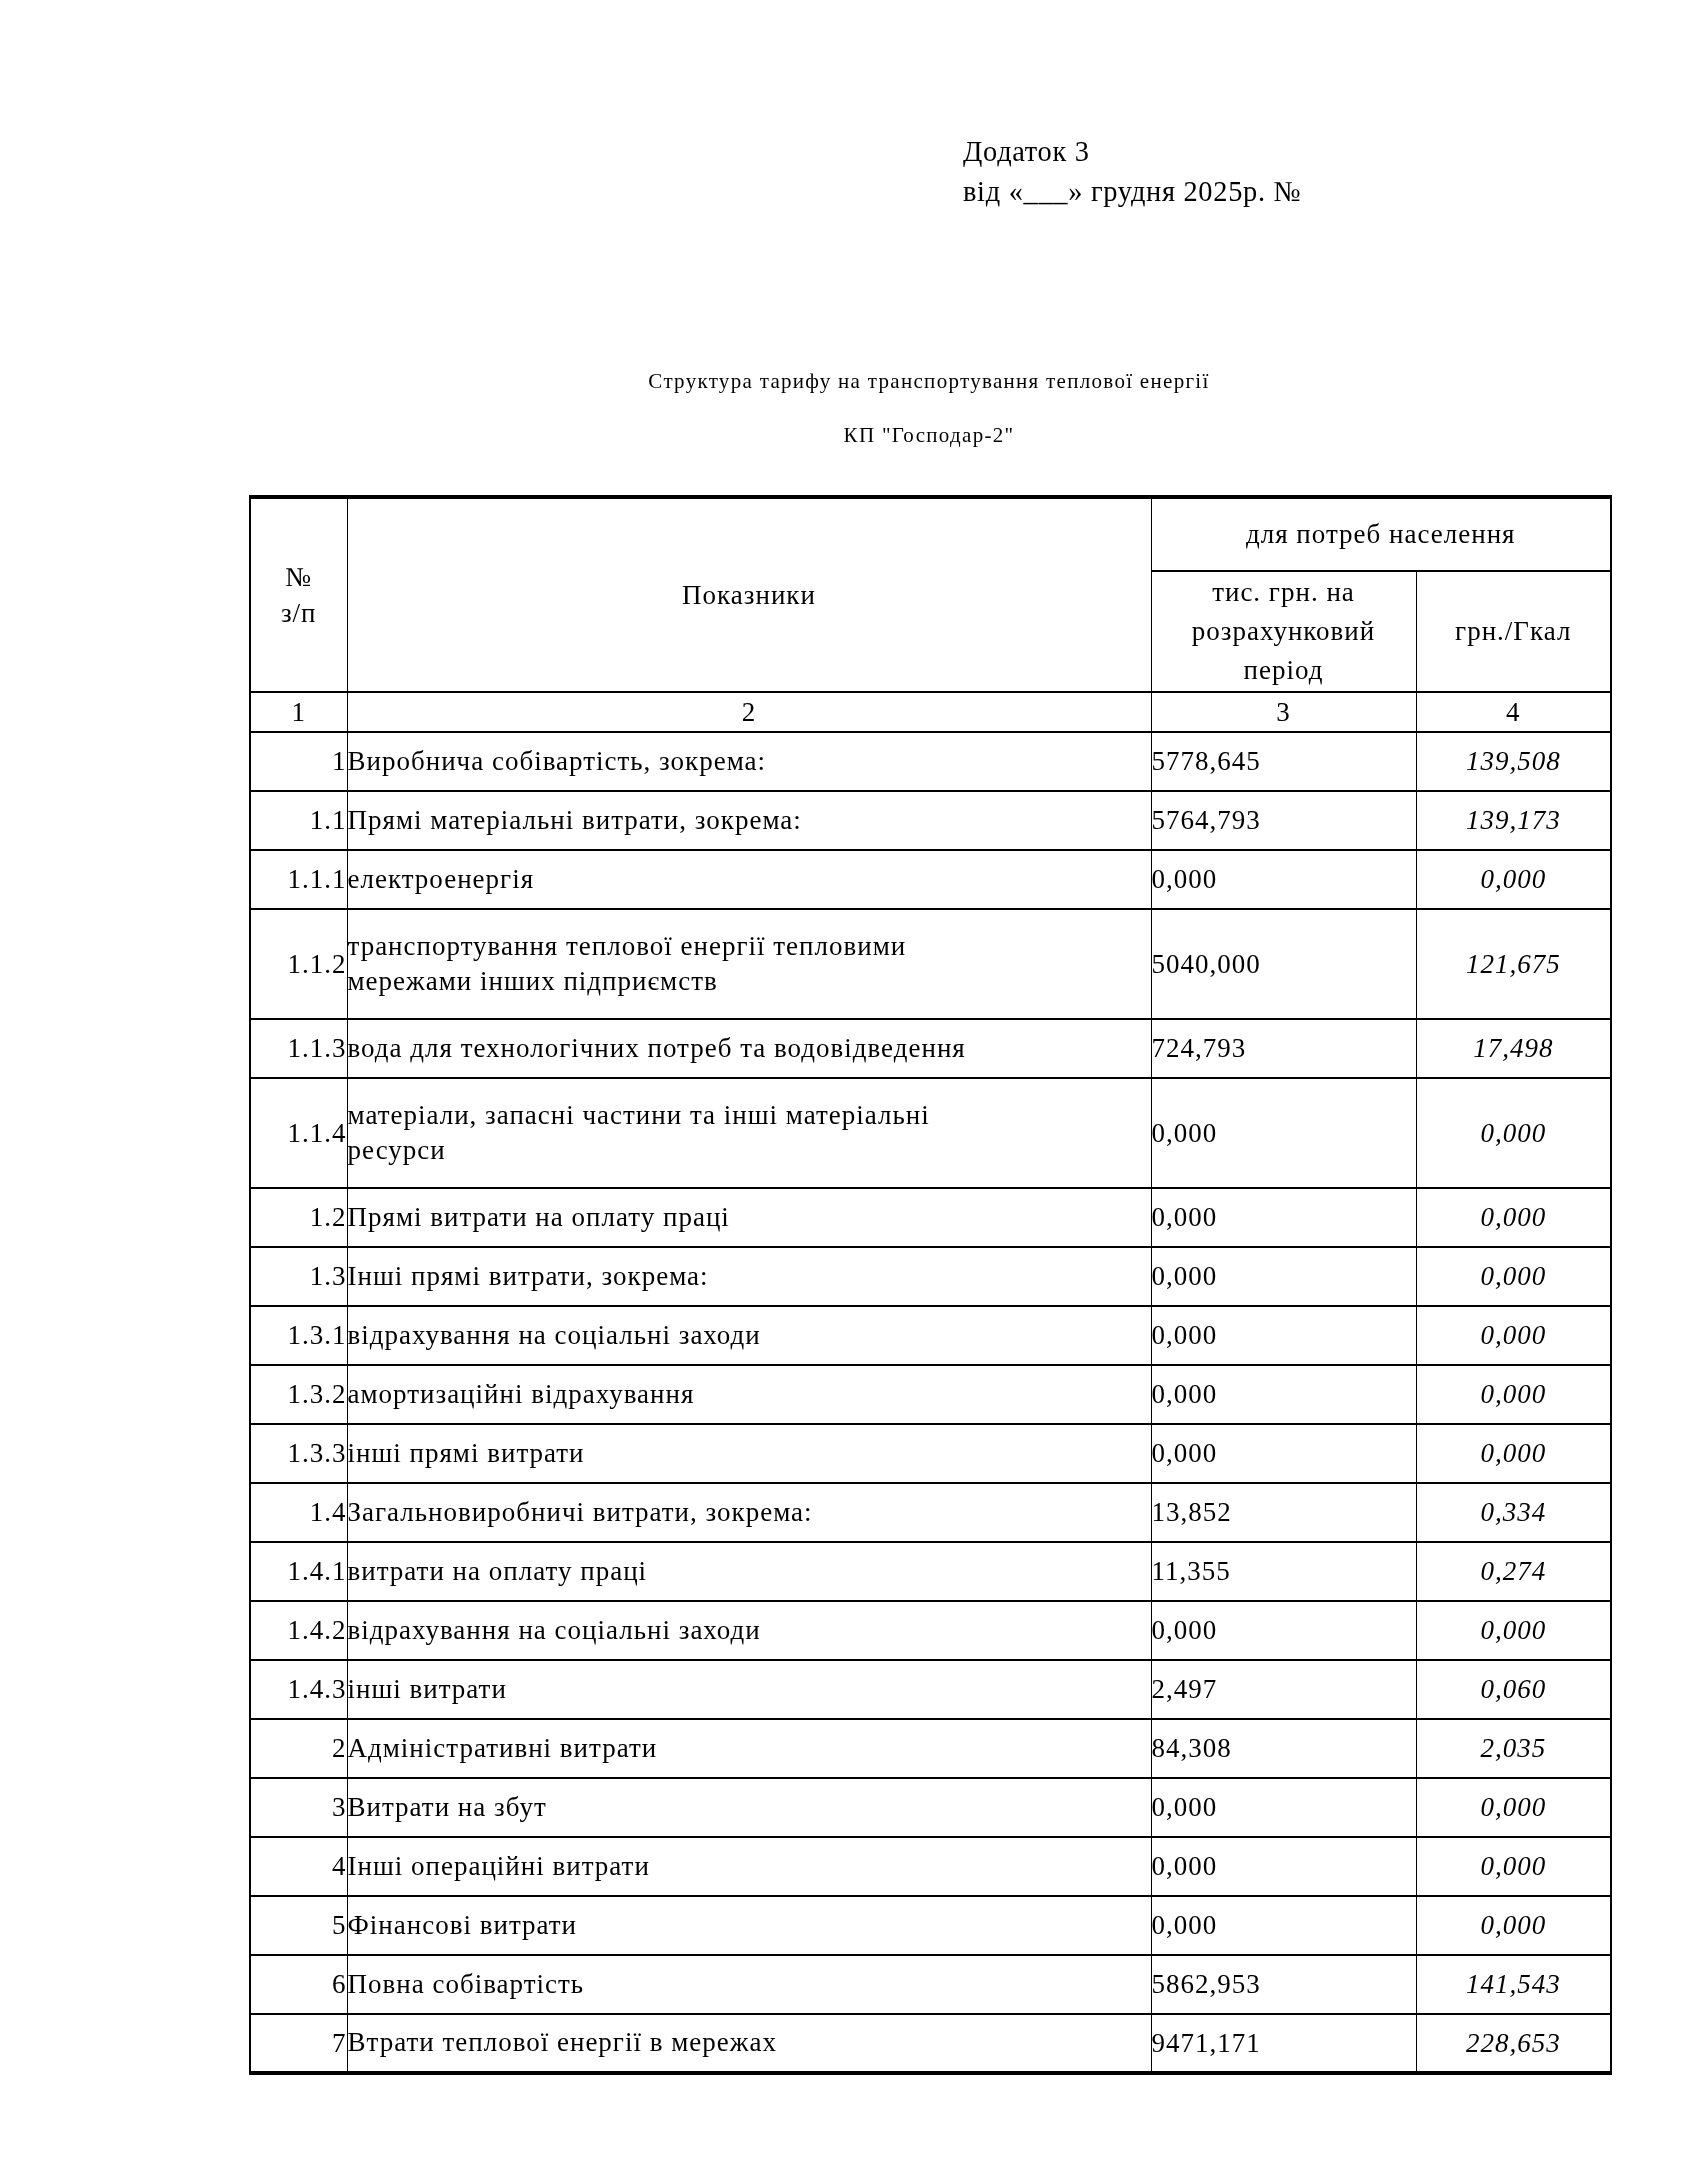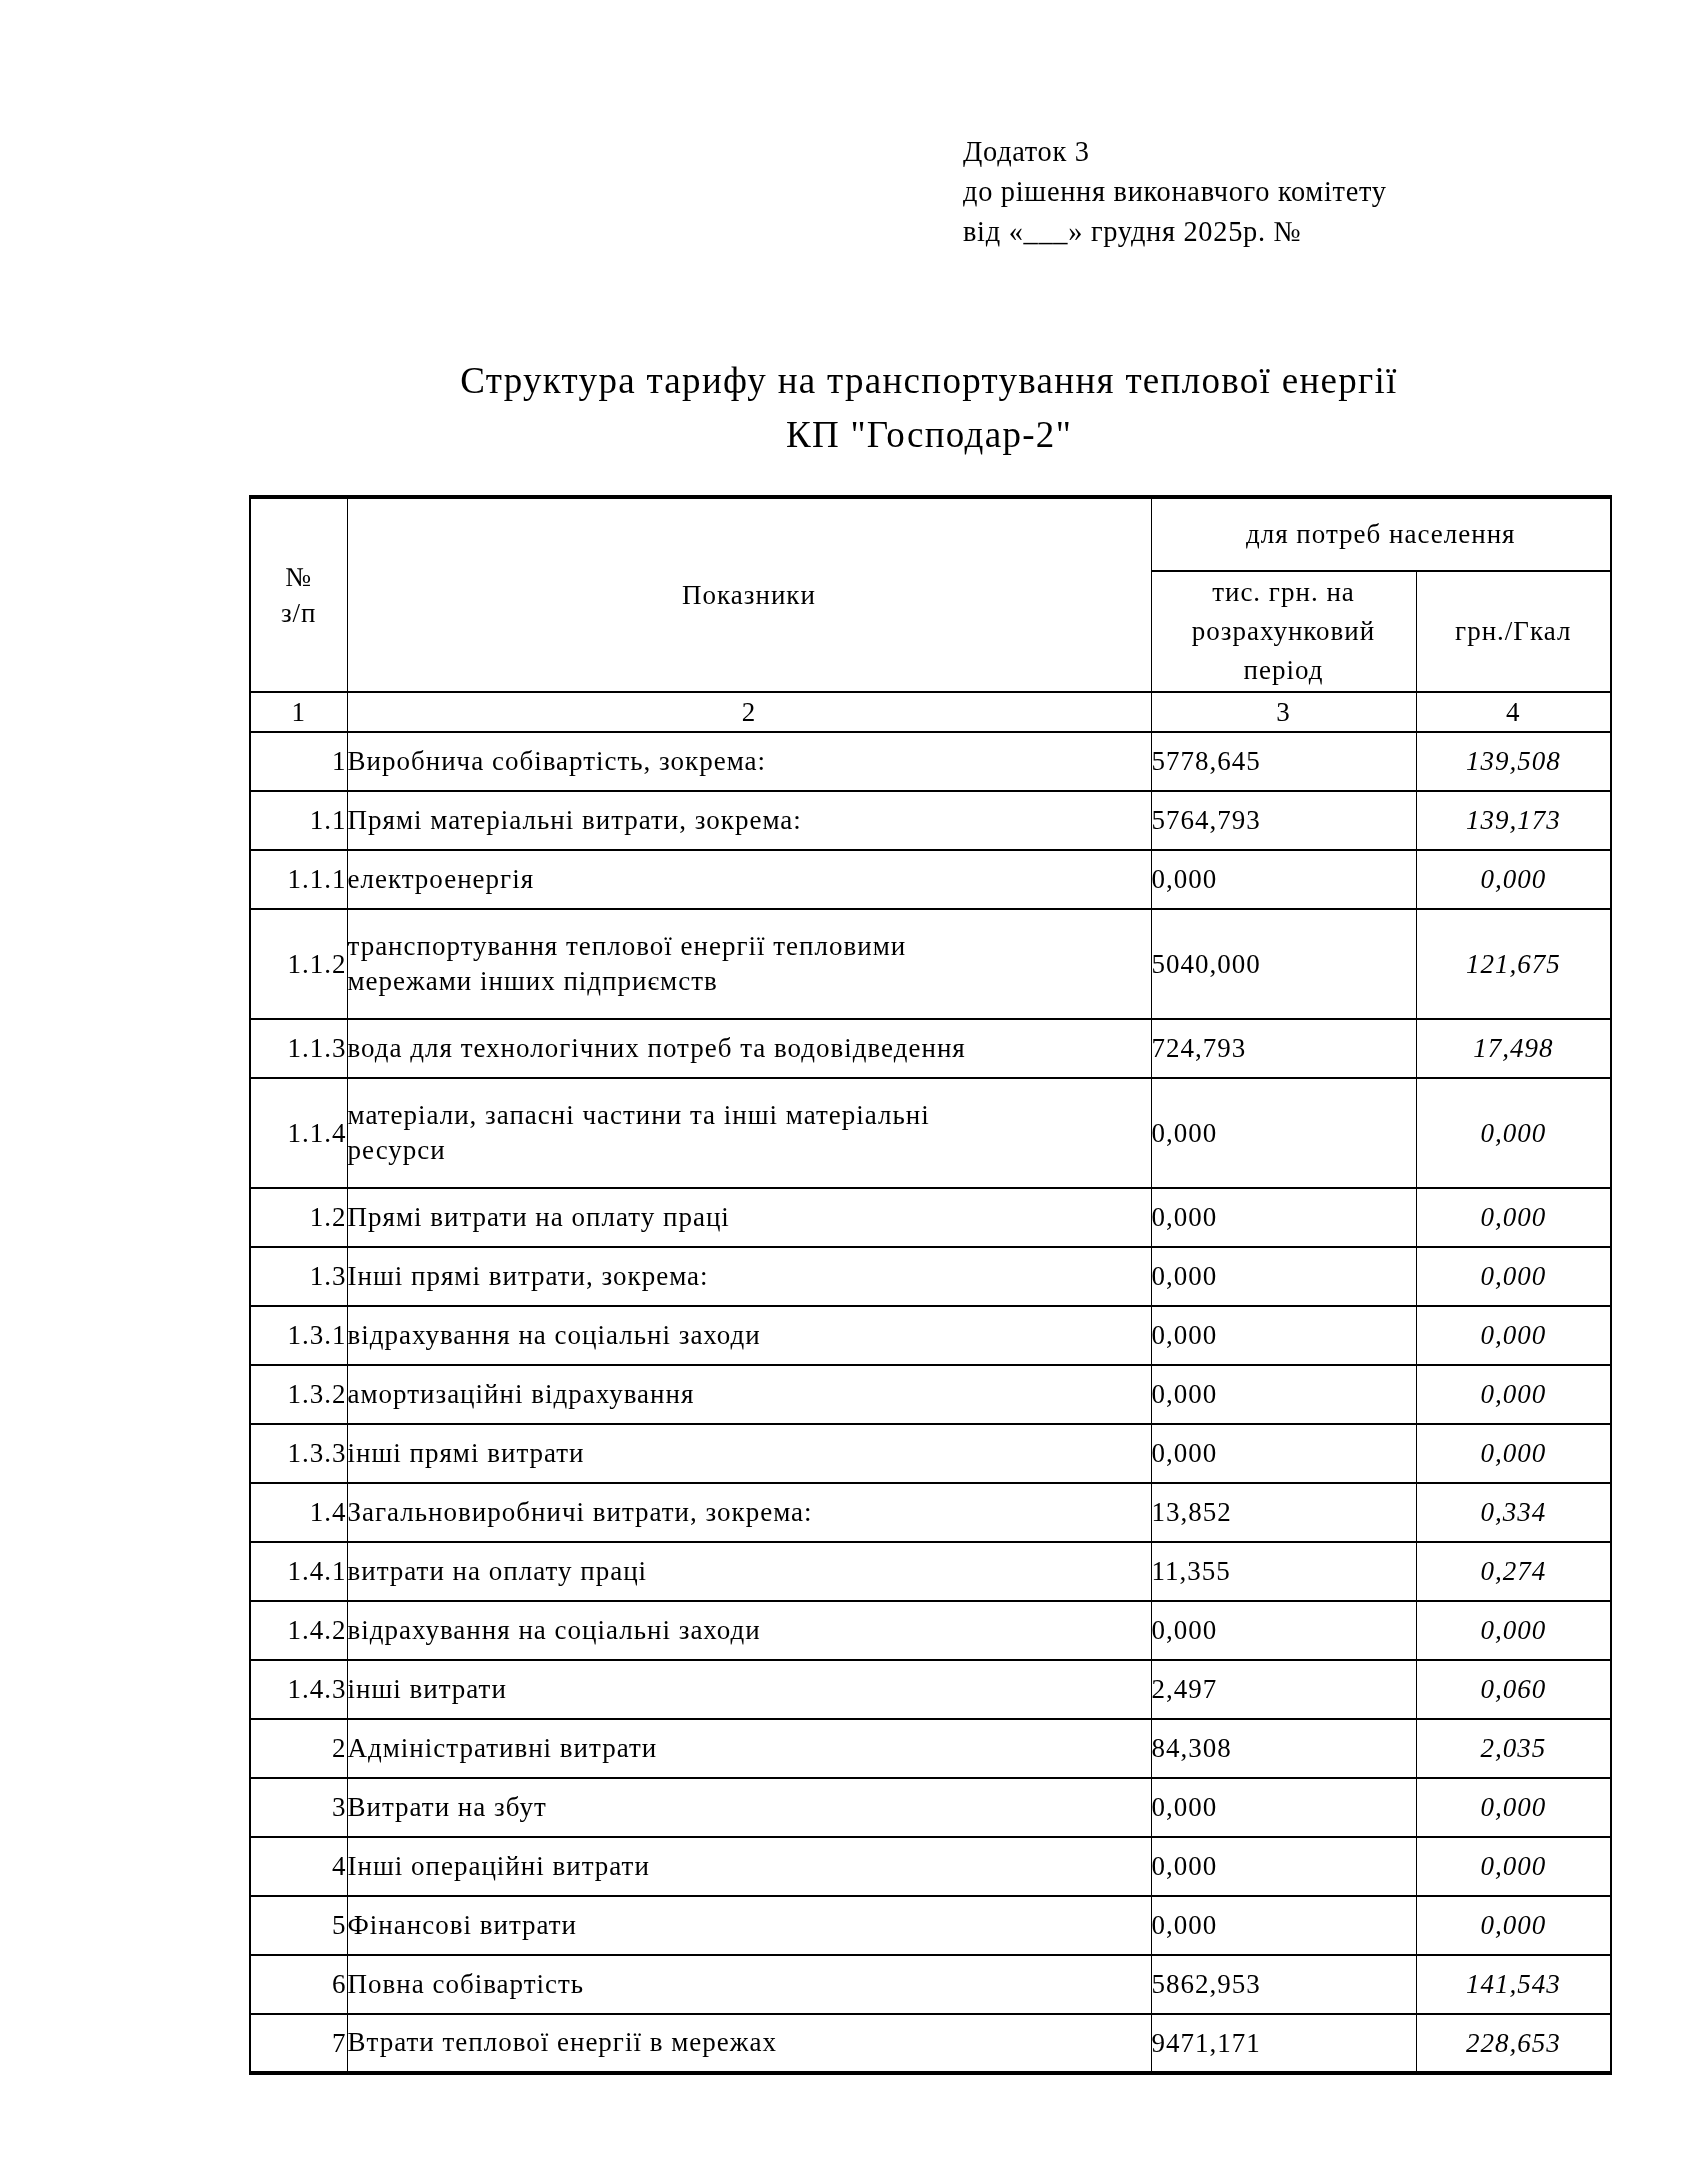--- a/index.html
+++ b/index.html
@@ -29,21 +29,21 @@
     white-space: nowrap;
   }
 
   
   .title-wrap {
     position: absolute;
     left: 249px;
     top: 354px;
     width: 1360px;
     text-align: center;
-    font-size: 37px;
+    font-size: 21px;
     line-height: 54px;
     letter-spacing: 1.3px;
     font-family: Liberation Serif, serif;
   }
 
   
   table.tariff {
     position: absolute;
     left: 249px;
     top: 495px;
@@ -87,21 +87,20 @@
   
   td.c4 { text-align: center; padding-top: 30px; font-style: italic; }
 </style>
 </head>
 <body>
 
 <div id="page">
 
   <div class="appendix">
     <div>Додаток 3</div>
-    <div>до рішення виконавчого комітету</div>
     <div>від «___» грудня 2025р. №</div>
   </div>
 
   <div class="title-wrap">
     <div>Структура тарифу на транспортування теплової енергії</div>
     <div>КП "Господар-2"</div>
   </div>
 
   <table class="tariff">
     <colgroup>

